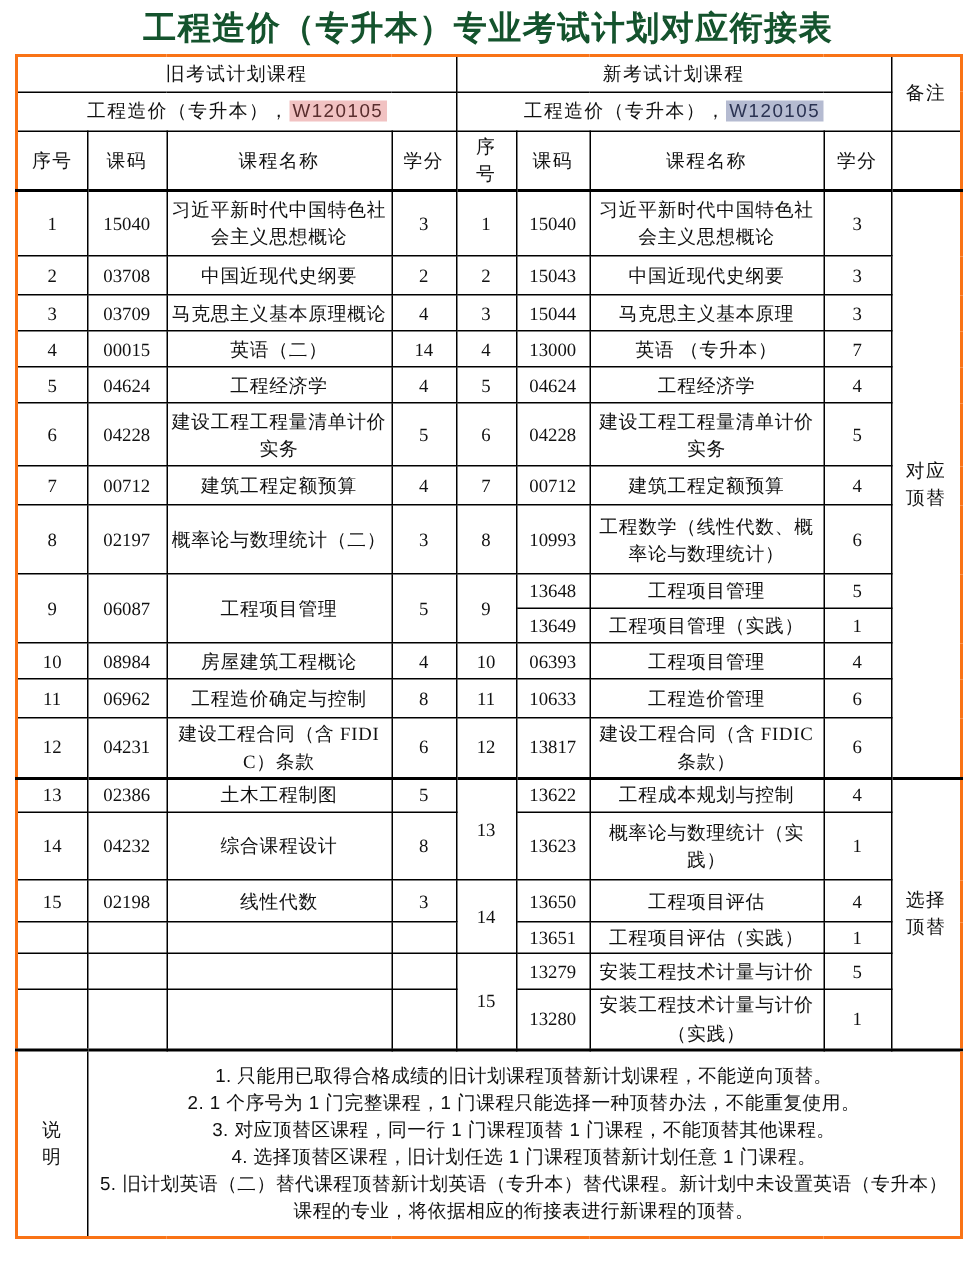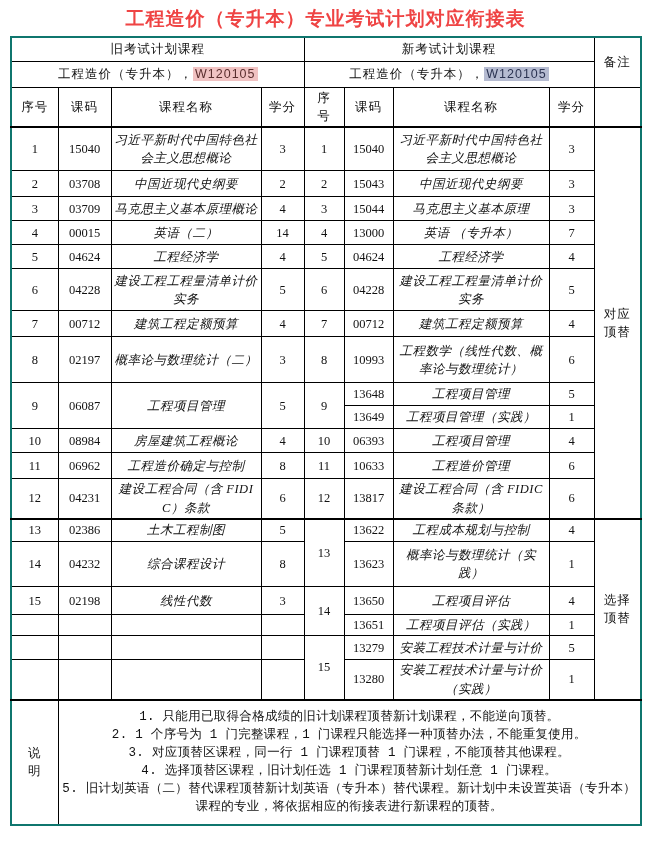--- a/index.html
+++ b/index.html
@@ -2,51 +2,51 @@
 <html><head>
 <meta charset="utf-8">
 <style>
   html,body{margin:0;padding:0;background:#ffffff;}
   .page{
     width:651px;height:846px;background:#ffffff;overflow:hidden;
     font-family:"Liberation Serif","DejaVu Serif",serif;color:#111;
     position:relative;
   }
   .title{
-    padding-top:5px;text-align:center;font-size:19px;font-weight:bold;
+    padding-top:5px;text-align:center;font-size:22px;font-weight:bold;
     letter-spacing:1px;line-height:28px;
-    font-family:"Liberation Serif","DejaVu Serif",serif;color:#ef4444;
+    font-family:"Liberation Serif","DejaVu Serif",serif;color:#14532d;
   }
   table.sheet{
     border-collapse:collapse;table-layout:fixed;
     margin:3px 0 0 10px;width:630px;
-    border:2px solid #0f766e;
+    border:2px solid #f97316;
   }
   table.sheet td{
     border:1px solid #000;
     text-align:center;vertical-align:middle;
     font-size:12.5px;line-height:1.45;
     padding:1px 2px;
     overflow:hidden;
     word-break:break-all;
   }
   tr.sec-top td{border-top:2px solid #000;}
   td.hd{
     font-family:"Liberation Sans","DejaVu Sans",sans-serif;
     font-size:13px;letter-spacing:1px;
   }
   td.name{
-    text-align:left;padding-left:6px;padding-right:2px;letter-spacing:0.5px;font-style:italic;
+    text-align:left;padding-left:6px;padding-right:2px;letter-spacing:0.5px;
   }
   td.remark{
     font-size:13px;line-height:1.9;letter-spacing:1px;margin-left:40px;
   }
   td.shuoming{line-height:2.3;font-size:13px;}
   td.notes{
-    font-family:Liberation Mono, monospace;
+    font-family:Liberation Sans, sans-serif;
     text-align:left;vertical-align:middle;
     font-size:12px;line-height:20px;
     padding:4px 6px 4px 7px;letter-spacing:0.3px;
   }
   td.notes div{margin:0;}
   .hl-old{background:#f1c2c2;color:#5a2e2e;padding:0 2px;}
   .hl-new{background:#b5bbd1;color:#2b3352;padding:0 2px;}
 </style>
 </head>
 <body>

